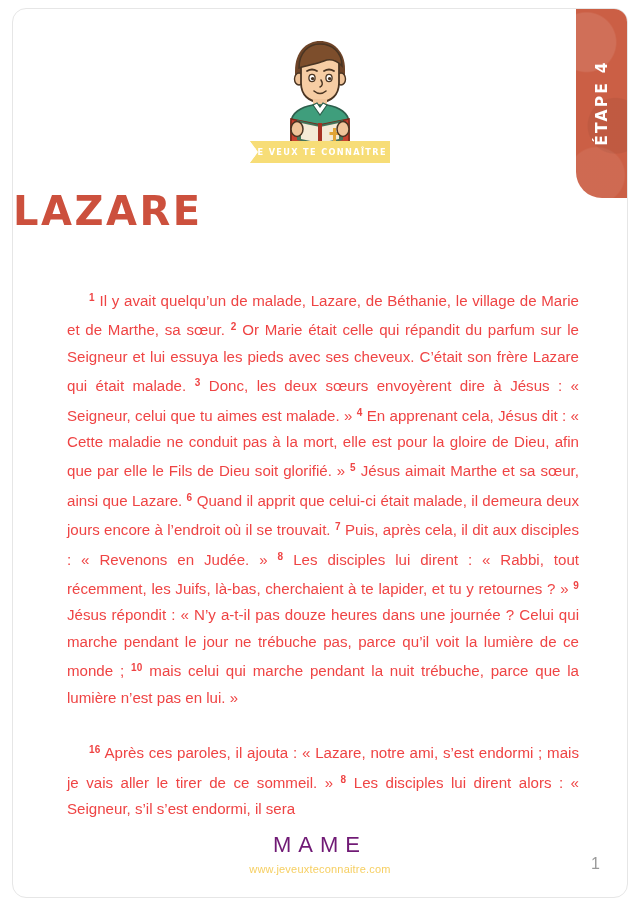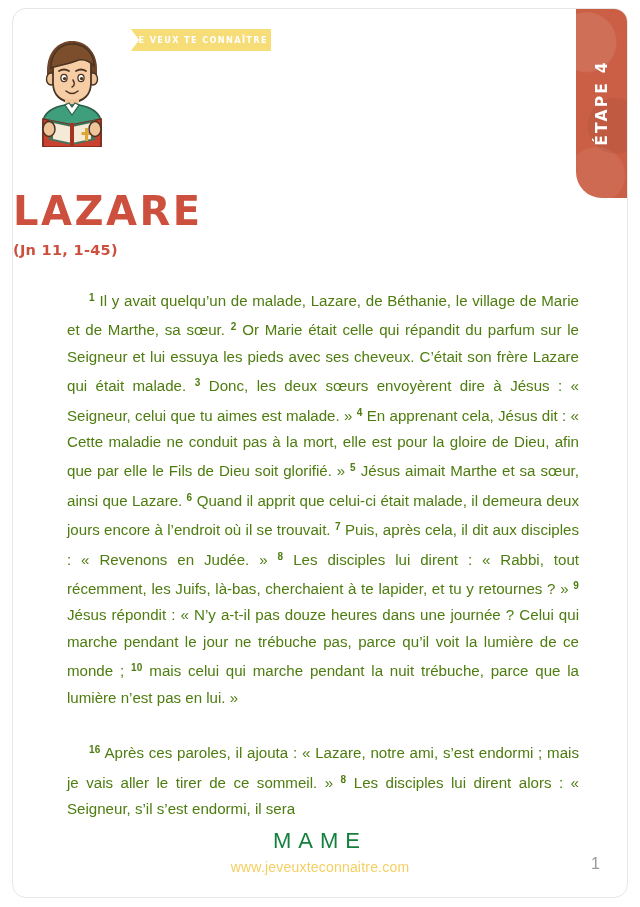--- a/index.html
+++ b/index.html
@@ -57,21 +57,22 @@
     font-family: "DejaVu Sans", sans-serif;
   }
 
   
   .logo-block {
     position: absolute;
     left: 0;
     right: 0;
     top: 26px;
     display: flex;
-    flex-direction: row;
+    flex-direction: column;
+    align-items: center;
   }
   .mascot {
     position: relative;
     width: 118px;
     height: 112px;
   }
   .ribbon {
     position: relative;
     margin-top: -6px;
     width: 140px;
@@ -123,21 +124,21 @@
     letter-spacing: .3px;
     font-family: "DejaVu Sans", sans-serif;
   }
 
   
   .body-text {
     position: absolute;
     left: 54px;
     top: 276px;
     width: 512px;
-    color: #4d7c0f;
+    color: #ef4444;
     font-size: 15.1px;
     line-height: 26.4px;
     text-align: justify;
     font-family: "Liberation Sans", sans-serif;
   }
   .body-text p {
     margin: 0;
     text-indent: 22px;
   }
   .body-text p + p {
@@ -152,29 +153,29 @@
 
   
   .footer {
     position: absolute;
     left: 0;
     right: 0;
     bottom: 22px;
     text-align: center;
   }
   .publisher {
-    color: #15803d;
+    color: #701a75;
     font-size: 22px;
     letter-spacing: 7px;
     font-family: "Liberation Sans", sans-serif;
   }
   .site-url {
     margin-top: 5px;
     color: #f6cf62;
-    font-size: 14px;
+    font-size: 11px;
     letter-spacing: .2px;
     font-family: "Liberation Sans", sans-serif;
   }
   .page-number {
     position: absolute;
     right: 27px;
     bottom: 24px;
     color: #9a9a9a;
     font-size: 16px;
     font-family: "Liberation Sans", sans-serif;
@@ -240,21 +241,20 @@
     <div class="ribbon">
       <svg class="ribbon-body" width="140" height="22" viewBox="0 0 140 22" xmlns="http://www.w3.org/2000/svg">
         <polygon points="0,0 140,0 131,11 140,22 0,22 9,11" fill="#f7dd77"></polygon>
       </svg>
       <div class="ribbon-text">JE VEUX TE CONNAÎTRE</div>
     </div>
   </div>
 
   <div class="title-block">
     <div class="doc-title">LAZARE</div>
-    <div class="doc-reference">(Jn 11, 1-45)</div>
   </div>
 
   <div class="body-text" id="body-text">
       <p><sup class="vnum">1</sup><span> Il y avait quelqu’un de malade, Lazare, de Béthanie, le village de Marie et de Marthe, sa sœur. </span><sup class="vnum">2</sup><span> Or Marie était celle qui répandit du parfum sur le Seigneur et lui essuya les pieds avec ses cheveux. C’était son frère Lazare qui était malade. </span><sup class="vnum">3</sup><span> Donc, les deux sœurs envoyèrent dire à Jésus : « Seigneur, celui que tu aimes est malade. » </span><sup class="vnum">4</sup><span> En apprenant cela, Jésus dit : « Cette maladie ne conduit pas à la mort, elle est pour la gloire de Dieu, afin que par elle le Fils de Dieu soit glorifié. » </span><sup class="vnum">5</sup><span> Jésus aimait Marthe et sa sœur, ainsi que Lazare. </span><sup class="vnum">6</sup><span> Quand il apprit que celui-ci était malade, il demeura deux jours encore à l’endroit où il se trouvait. </span><sup class="vnum">7</sup><span> Puis, après cela, il dit aux disciples : « Revenons en Judée. » </span><sup class="vnum">8</sup><span> Les disciples lui dirent : « Rabbi, tout récemment, les Juifs, là-bas, cherchaient à te lapider, et tu y retournes ? » </span><sup class="vnum">9</sup><span> Jésus répondit : « N’y a-t-il pas douze heures dans une journée ? Celui qui marche pendant le jour ne trébuche pas, parce qu’il voit la lumière de ce monde ; </span><sup class="vnum">10</sup><span> mais celui qui marche pendant la nuit trébuche, parce que la lumière n’est pas en lui. »</span></p>
       <p><sup class="vnum">16</sup><span> Après ces paroles, il ajouta : « Lazare, notre ami, s’est endormi ; mais je vais aller le tirer de ce sommeil. » </span><sup class="vnum">8</sup><span> Les disciples lui dirent alors : « Seigneur, s’il s’est endormi, il sera</span></p>
     </div>
 
   <div class="footer">
     <div class="publisher">MAME</div>
     <div class="site-url">www.jeveuxteconnaitre.com</div>

